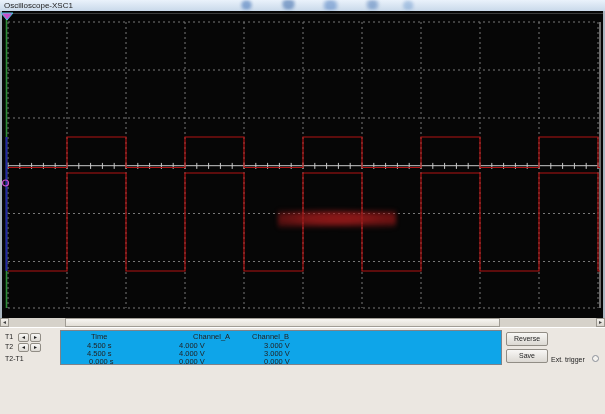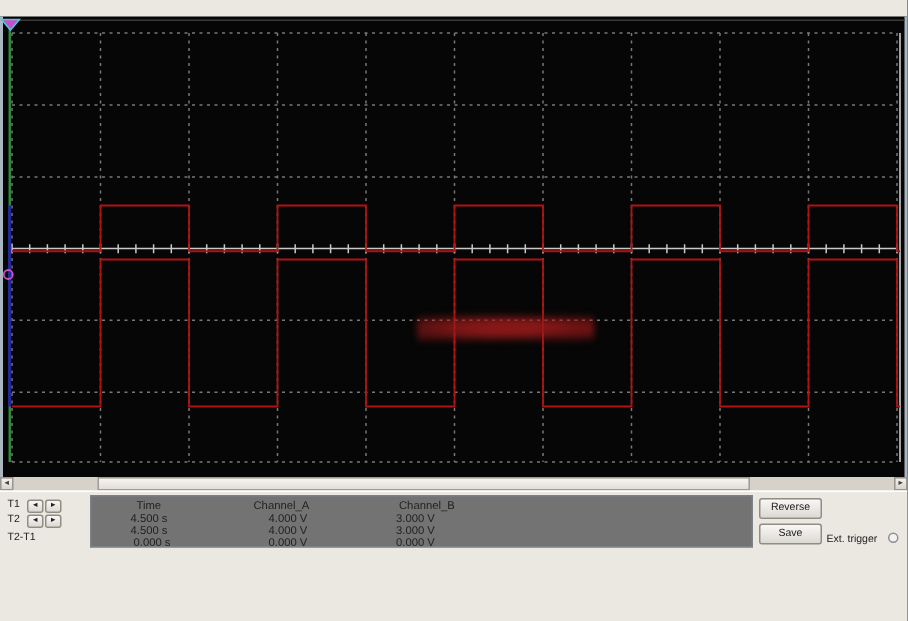--- a/index.html
+++ b/index.html
@@ -45,31 +45,35 @@
     border:1px solid #9a968e;box-sizing:border-box;font-size:5px;line-height:7px;text-align:center;color:#444;}
   .hs-thumb{position:absolute;left:65px;top:0;width:435px;height:9px;
     background:linear-gradient(#f7f5f1,#e2ded6);border:1px solid #a09c94;box-sizing:border-box;}
   
   .controls{position:absolute;left:0;top:327px;width:605px;height:87px;background:#ebe7e1;border-top:1px solid #fff;}
   .lbl{position:absolute;white-space:nowrap;font-size:7px;color:#1c1c1c;}
   .btn{position:absolute;height:11px;background:linear-gradient(#f8f7f5,#dcd9d3);
     border:1px solid #918d85;border-radius:2px;box-sizing:border-box;
     font-size:7px;line-height:9px;text-align:center;color:#222;}
   .tiny{width:11px;height:9px;font-size:5px;line-height:7px;}
-  .readout{position:absolute;left:60px;top:2px;width:442px;height:35px;background:#737373;
+  .readout{position:absolute;left:60px;top:2px;width:442px;height:35px;background:#0ea5e9;
     border:1px solid #7d828a;box-sizing:border-box;}
   .readout span{position:absolute;font-size:7.5px;color:#222;white-space:nowrap;}
   .circ{position:absolute;width:7px;height:7px;border:1px solid #8a8f98;border-radius:50%;
     background:#f4f2ee;box-sizing:border-box;}
 </style>
 </head>
 <body>
 
 <div id="window">
 
+  <div class="titlebar">
+    <div class="title">Oscilloscope-XSC1</div>
+    <div class="tb-smudge"></div>
+  </div>
 
   <div class="display">
     <svg id="scopesvg" width="605" height="307">
         <line x1="2" y1="2.5" x2="603" y2="2.5" stroke="#3a3a3a" stroke-width="1"></line>
         <line x1="8" y1="11" x2="8" y2="297" stroke="#787878" stroke-width="1" stroke-dasharray="2 3"></line>
         <line x1="67" y1="11" x2="67" y2="297" stroke="#787878" stroke-width="1" stroke-dasharray="2 3"></line>
         <line x1="126" y1="11" x2="126" y2="297" stroke="#787878" stroke-width="1" stroke-dasharray="2 3"></line>
         <line x1="185" y1="11" x2="185" y2="297" stroke="#787878" stroke-width="1" stroke-dasharray="2 3"></line>
         <line x1="244" y1="11" x2="244" y2="297" stroke="#787878" stroke-width="1" stroke-dasharray="2 3"></line>
         <line x1="303" y1="11" x2="303" y2="297" stroke="#787878" stroke-width="1" stroke-dasharray="2 3"></line>
@@ -160,22 +164,22 @@
       <div class="btn tiny" style="left:18px;top:5px">◄</div>
       <div class="btn tiny" style="left:30px;top:5px">►</div>
       <div class="lbl" style="left:5px;top:15px">T2</div>
       <div class="btn tiny" style="left:18px;top:15px">◄</div>
       <div class="btn tiny" style="left:30px;top:15px">►</div>
       <div class="lbl" style="left:5px;top:27px">T2-T1</div>
     </div>
 
     <div class="readout">
       <span style="left:30px;top:1px">Time</span>
-      <span style="left:108px;top:1px">Channel_A</span>
-      <span style="left:205px;top:1px">Channel_B</span>
+      <span style="left:132px;top:1px">Channel_A</span>
+      <span style="left:191px;top:1px">Channel_B</span>
       <span style="left:26px;top:10px">4.500 s</span>
       <span style="left:118px;top:10px">4.000 V</span>
       <span style="left:203px;top:10px">3.000 V</span>
       <span style="left:26px;top:18px">4.500 s</span>
       <span style="left:118px;top:18px">4.000 V</span>
       <span style="left:203px;top:18px">3.000 V</span>
       <span style="left:28px;top:26px">0.000 s</span>
       <span style="left:118px;top:26px">0.000 V</span>
       <span style="left:203px;top:26px">0.000 V</span>
     </div>

